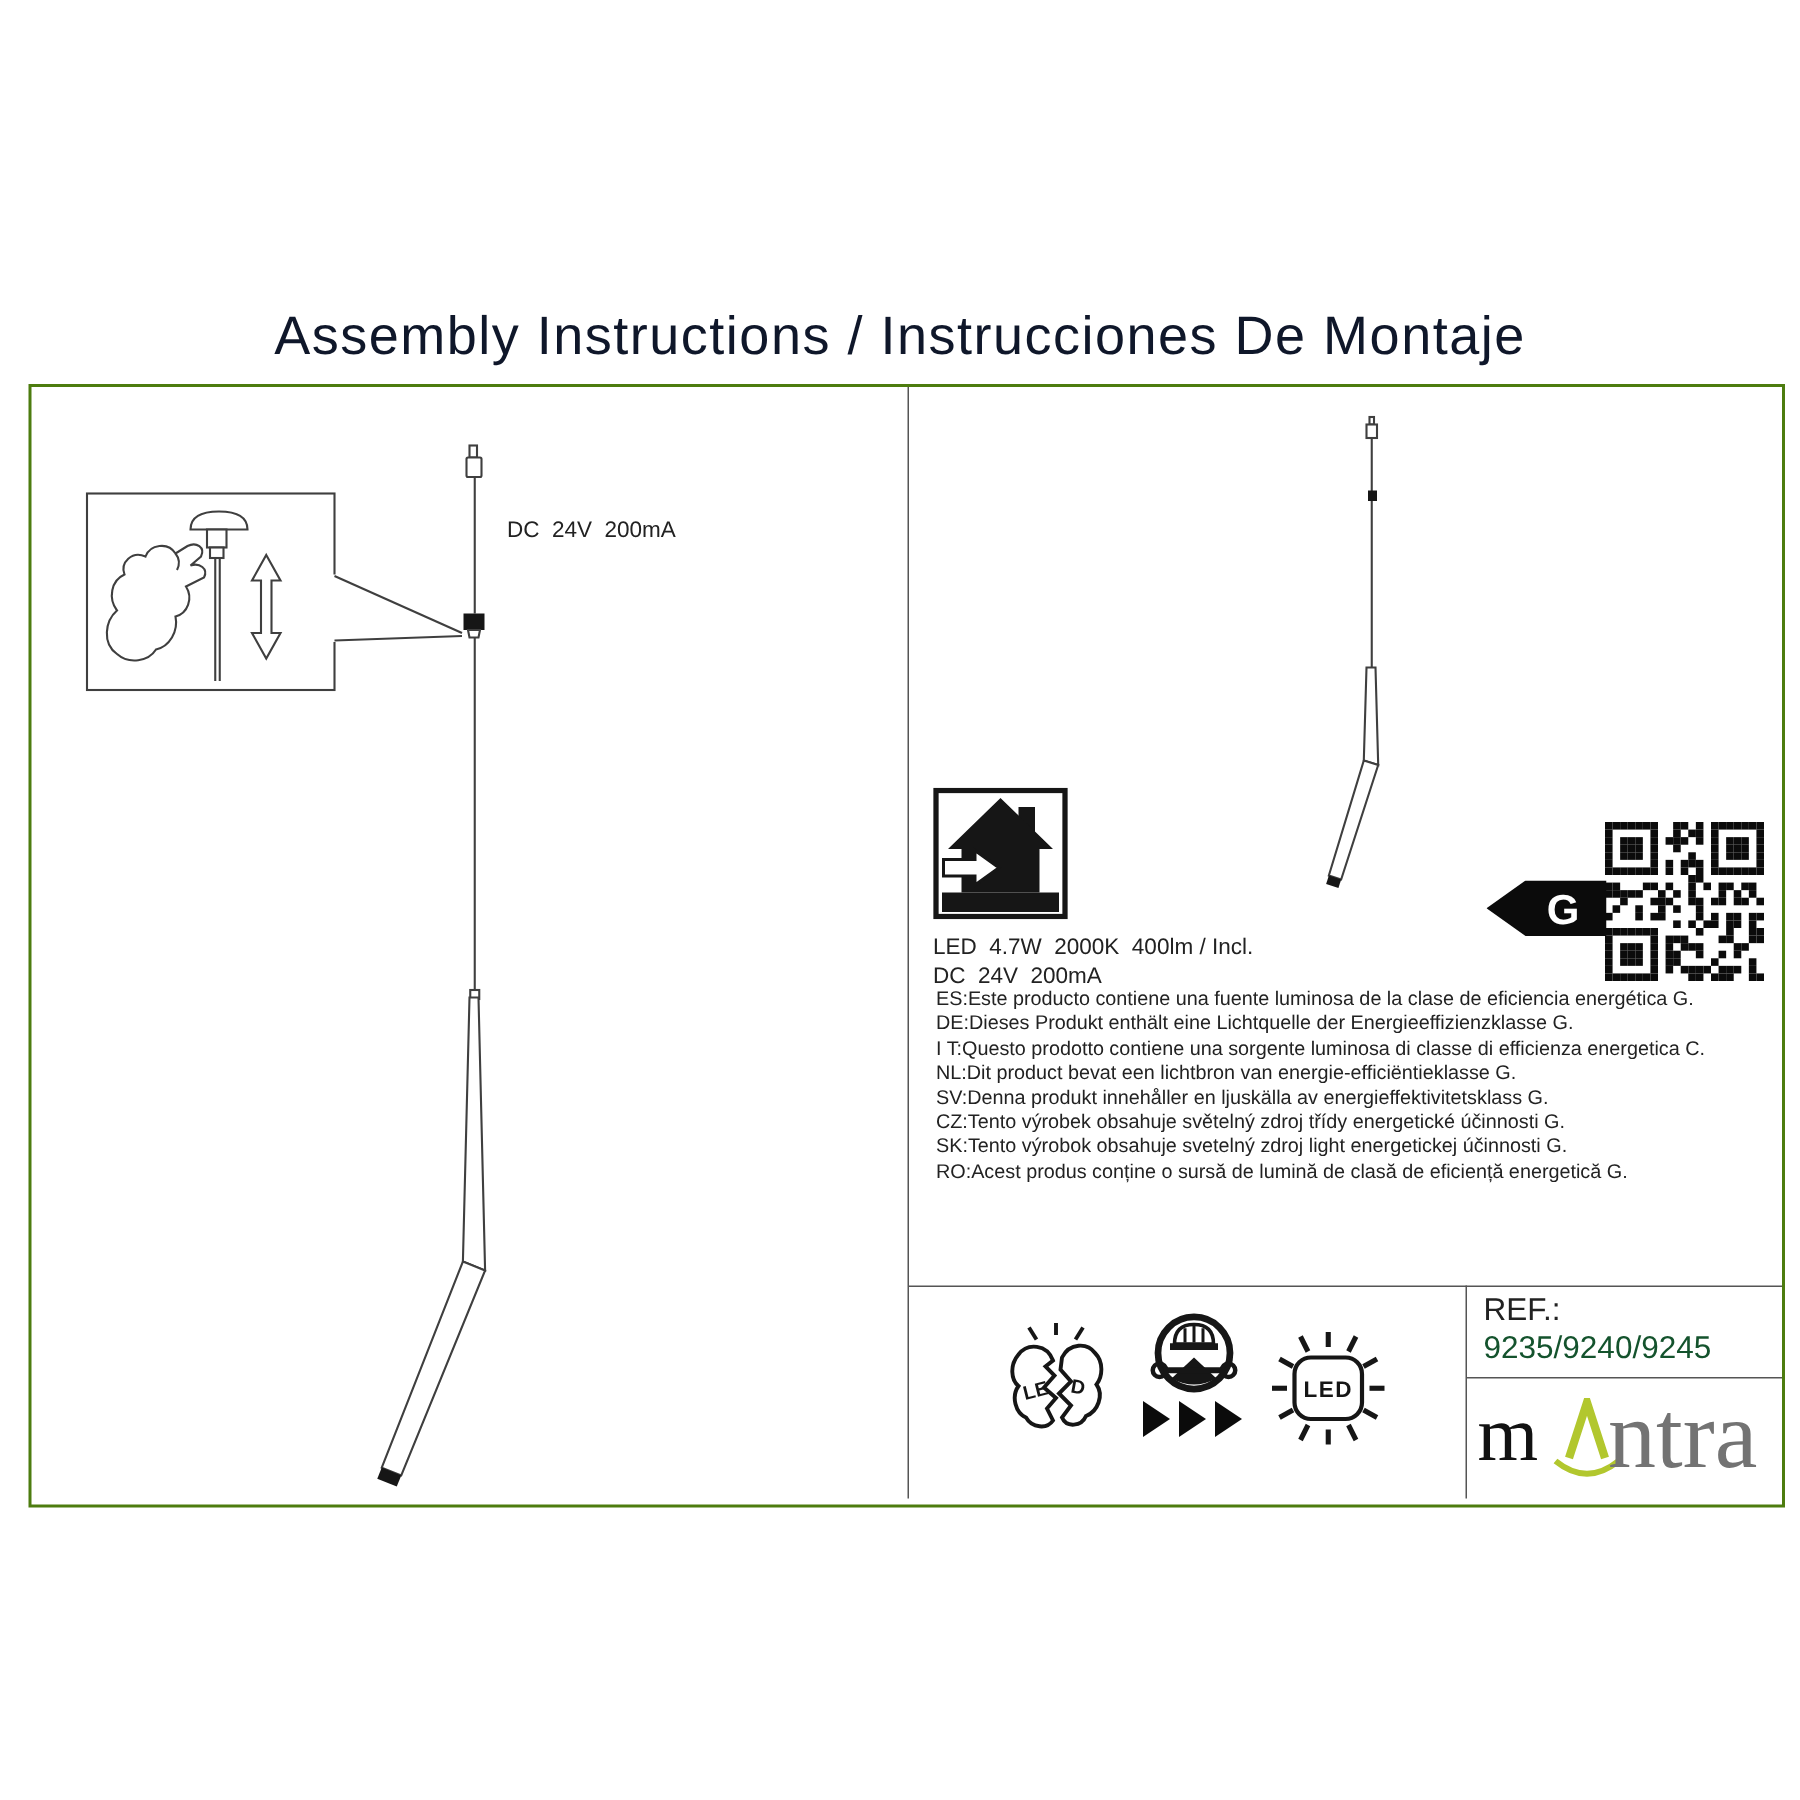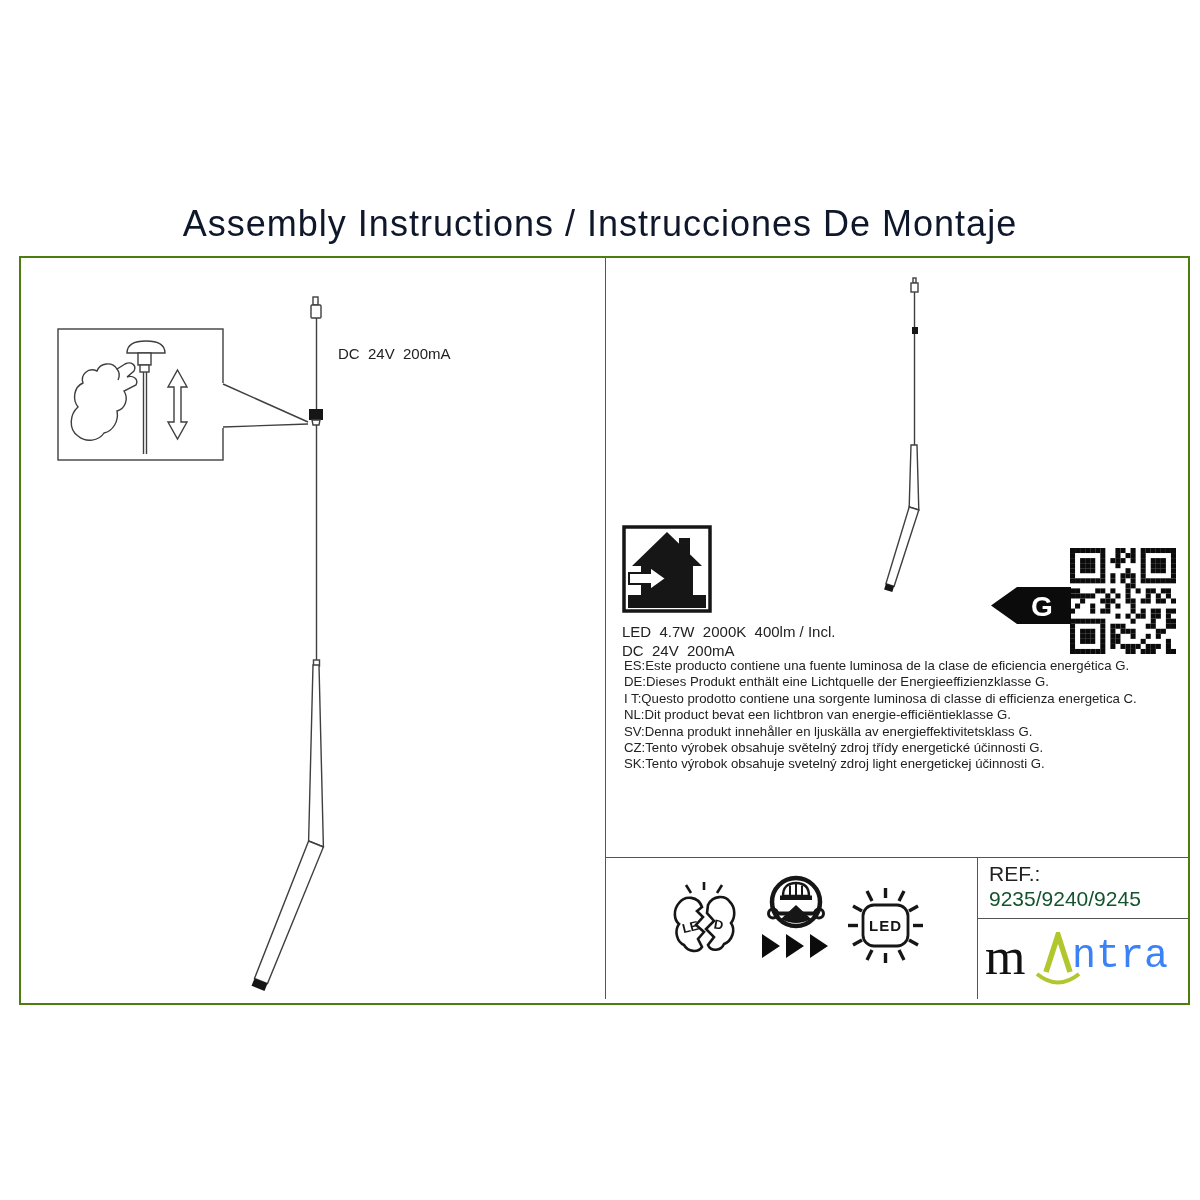--- a/index.html
+++ b/index.html
@@ -26,21 +26,21 @@
   .pre{white-space:pre;}
   .dc-label{left:317px;top:87px;font-size:15px;color:#222;}
   .spec-lines{left:16px;top:364px;font-size:15px;line-height:19px;color:#222;}
   .languages{left:7px;top:400px;font-size:13.2px;line-height:16.4px;color:#222;margin-left:11px;}
   .bottom-rule{left:0;right:0;top:599px;border-top:1px solid #555;height:0;}
   .v-divider{left:371px;top:599px;bottom:0;border-left:1px solid #555;width:0;}
   .ref-rule{left:372px;right:0;top:660px;border-top:1px solid #555;height:0;}
   .ref-label{left:383px;top:604px;font-size:21px;color:#222;}
   .ref-value{left:383px;top:629px;font-size:21px;color:#14532d;}
   .brand-m{left:379px;top:673px;font-family:"Liberation Serif", serif;font-size:52px;line-height:52px;color:#111;}
-  .brand-rest{left:466px;top:673px;font-family:Liberation Mono, monospace;font-size:40px;line-height:52px;color:#3b82f6;}
+  .brand-rest{left:466px;top:673px;font-family:Liberation Serif, serif;font-size:64px;line-height:52px;color:#737373;}
   svg{display:block;}
   .lineart{stroke:#3f3f3f;fill:none;stroke-width:1.4;}
   .fillwhite{fill:#fff;}
   .filldark{fill:#161616;stroke:none;}
 </style>
 </head>
 <body>
 
 <div class="title">Assembly Instructions / Instrucciones De Montaje</div>
 
@@ -110,20 +110,21 @@
     </div>
 
     <div class="abs languages">
       <div>ES:Este producto contiene una fuente luminosa de la clase de eficiencia energética G.</div>
       <div>DE:Dieses Produkt enthält eine Lichtquelle der Energieeffizienzklasse G.</div>
       <div>I T:Questo prodotto contiene una sorgente luminosa di classe di efficienza energetica C.</div>
       <div>NL:Dit product bevat een lichtbron van energie-efficiëntieklasse G.</div>
       <div>SV:Denna produkt innehåller en ljuskälla av energieffektivitetsklass G.</div>
       <div>CZ:Tento výrobek obsahuje světelný zdroj třídy energetické účinnosti G.</div>
       <div>SK:Tento výrobok obsahuje svetelný zdroj light energetickej účinnosti G.</div>
+      <div>RO:Acest produs conține o sursă de lumină de clasă de eficiență energetică G.</div>
     </div>
 
     <svg class="abs" style="left:385px;top:329px" width="80" height="37" viewBox="0 0 80 37">
       <polygon points="0,18.5 26,0 80,0 80,37 26,37" fill="#0b0b0b"></polygon>
       <text x="51" y="29" text-anchor="middle" font-size="28" font-weight="bold" fill="#ffffff" font-family="Liberation Sans, sans-serif">G</text>
     </svg>
 
     <svg id="qr" class="abs" style="left:464px;top:290px" width="106" height="106" viewBox="0 0 105 105">
         <rect x="0" y="0" width="5" height="5" fill="#0b0b0b"></rect>
         <rect x="5" y="0" width="5" height="5" fill="#0b0b0b"></rect>

